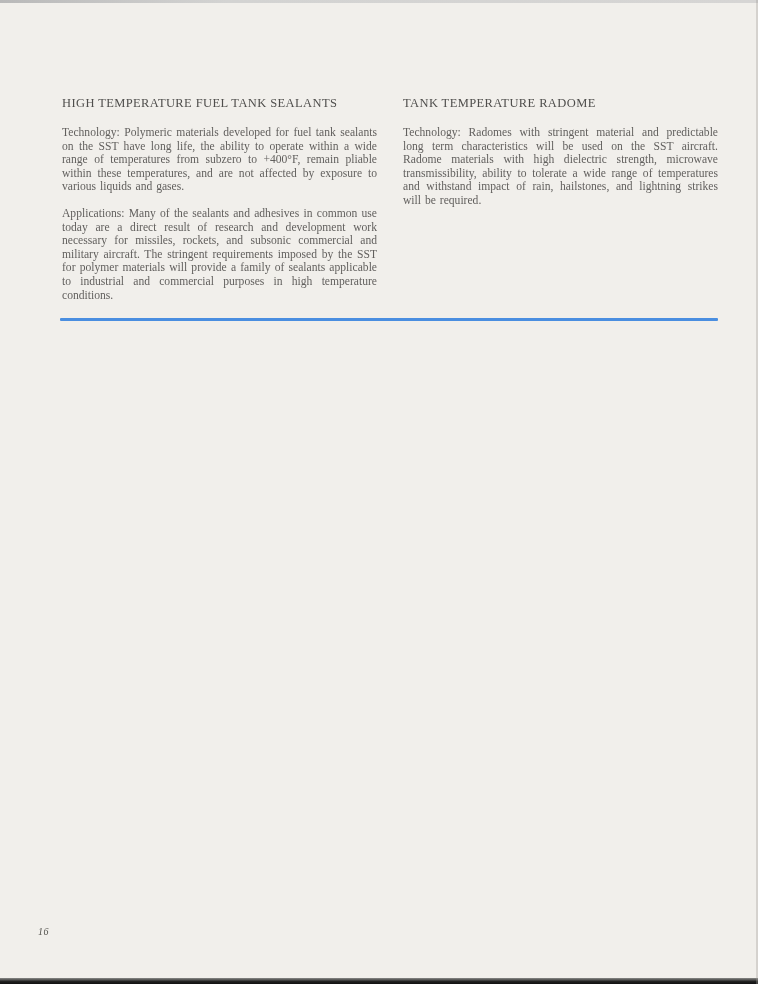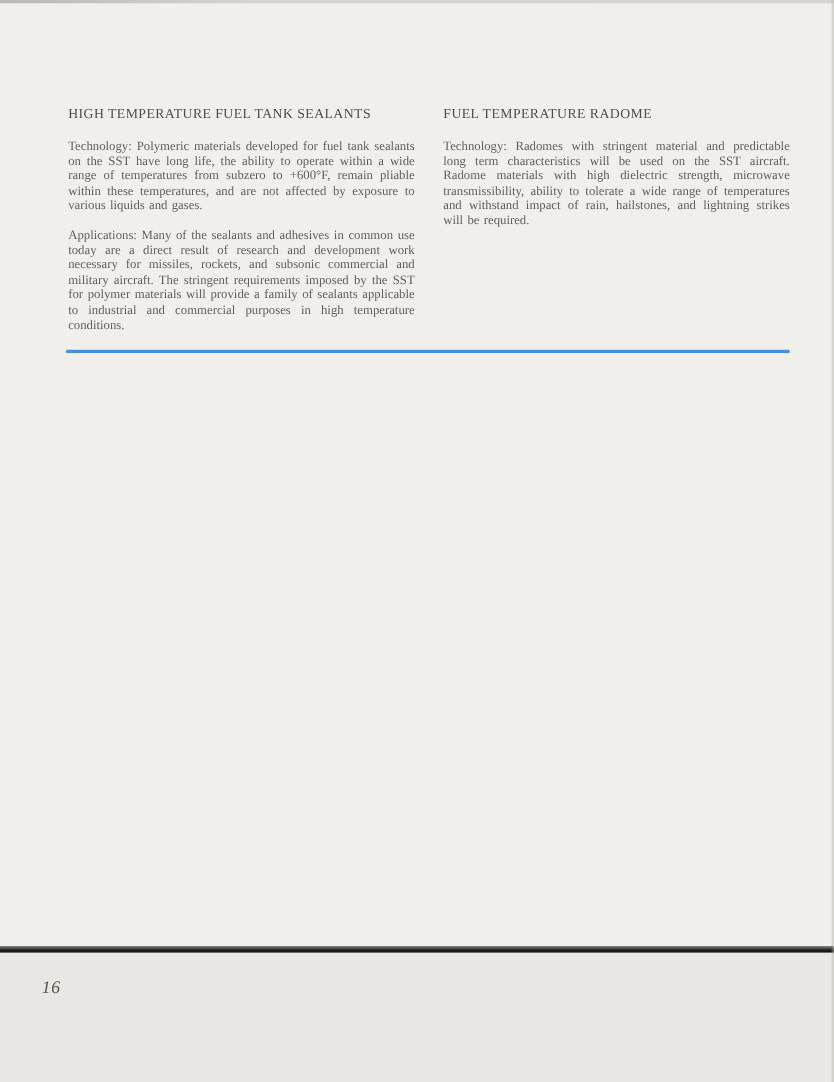--- a/index.html
+++ b/index.html
@@ -11,21 +11,21 @@
   }
 
   body {
     font-family: "Liberation Serif", "DejaVu Serif", serif;
     background: #e9e7e3;
   }
 
   .page {
     position: relative;
     width: 758px;
-    height: 866px;
+    height: 984px;
     background: #f1efeb;
     padding-left: 12px;
   }
 
   
   .scan-edge-top {
     position: absolute;
     top: 0; left: 0;
     width: 758px; height: 3px;
     background: linear-gradient(to right, #b9b9b9, #d3d3d2 30%, #d6d5d4);
@@ -79,46 +79,46 @@
     position: absolute;
     top: 318px;
     left: 60px;
     width: 658px;
     height: 3px;
     border-radius: 1px;
   }
 
   .page-number {
     position: absolute;
-    top: 890px;
+    top: 926px;
     left: 38px;
     font-style: italic;
-    font-size: 16px;
+    font-size: 10px;
     color: #55544f;
     letter-spacing: 0.5px;
     font-family: Liberation Serif, serif;
   }
 </style>
 </head>
 <body>
 
 <div class="page" style="background: rgb(241, 239, 235);">
 
   <div class="scan-edge-top"></div>
 
   <div class="content">
 
     <div class="col">
       <h2>HIGH TEMPERATURE FUEL TANK SEALANTS</h2>
-      <p>Technology: Polymeric materials developed for fuel tank sealants on the SST have long life, the ability to operate within a wide range of temperatures from subzero to +600°F, remain pliable within these temperatures, and are not affected by exposure to various liquids and gases.</p>
+      <p>Technology: Polymeric materials developed for fuel tank sealants on the SST have long life, the ability to operate within a wide range of temperatures from subzero to +400°F, remain pliable within these temperatures, and are not affected by exposure to various liquids and gases.</p>
       <p>Applications: Many of the sealants and adhesives in common use today are a direct result of research and development work necessary for missiles, rockets, and subsonic commercial and military aircraft. The stringent requirements imposed by the SST for polymer materials will provide a family of sealants applicable to industrial and commercial purposes in high temperature conditions.</p>
     </div>
 
     <div class="col">
-      <h2>FUEL TEMPERATURE RADOME</h2>
+      <h2>TANK TEMPERATURE RADOME</h2>
       <p>Technology: Radomes with stringent material and predictable long term characteristics will be used on the SST aircraft. Radome materials with high dielectric strength, microwave transmissibility, ability to tolerate a wide range of temperatures and withstand impact of rain, hailstones, and lightning strikes will be required.</p>
     </div>
 
   </div>
 
   <div class="divider-rule" style="background: rgb(74, 142, 224);"></div>
 
   <div class="page-number">16</div>
 
   <div class="scan-edge-bottom"></div>

